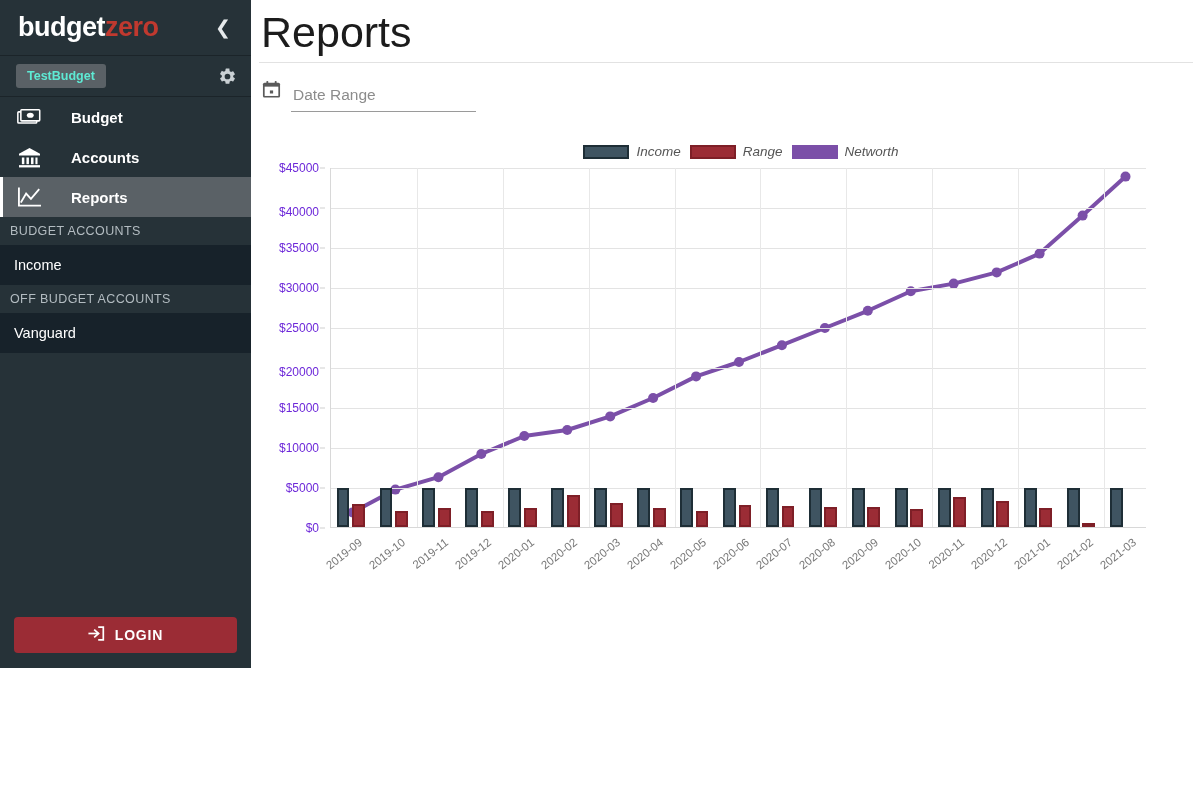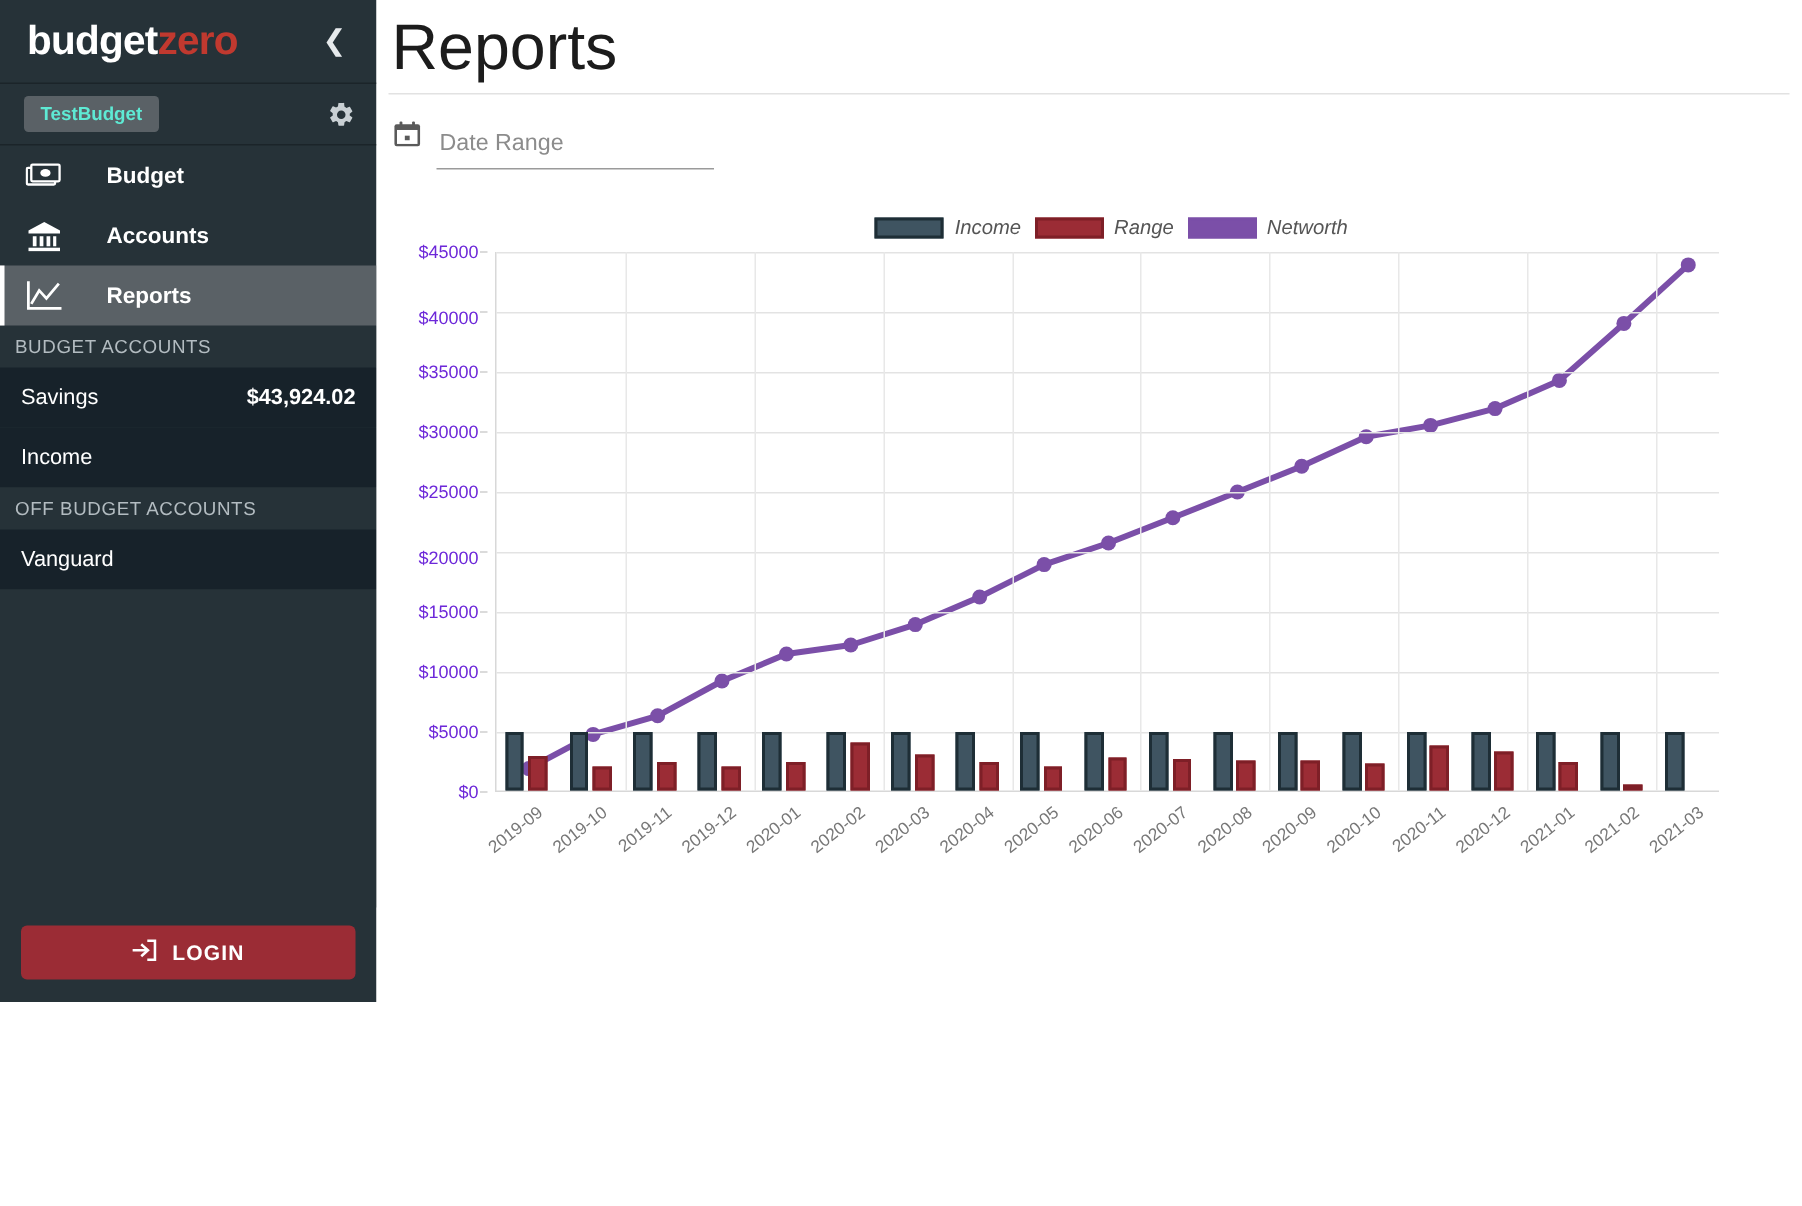--- a/index.html
+++ b/index.html
@@ -193,24 +193,20 @@
         <svg width="25" height="22" viewBox="0 0 26 22" fill="none" stroke="#ffffff" stroke-width="1.9" stroke-linecap="square">
           <path d="M2 2 L2 20 L24 20"></path>
           <path d="M4.5 16 L9.5 7.5 L14.5 13 L22.5 3.5"></path>
         </svg>
       </span>
       <span class="nav-label">Reports</span>
     </div>
 
     <div class="section-head">BUDGET ACCOUNTS</div>
 
-    <div class="acct-row">
-      <span class="acct-name">Savings</span>
-      <span class="acct-bal">$43,924.02</span>
-    </div>
     <div class="acct-row">
       <span class="acct-name">Income</span>
       <span class="acct-bal"></span>
     </div>
 
     <div class="section-head">OFF BUDGET ACCOUNTS</div>
 
     <div class="acct-row">
       <span class="acct-name">Vanguard</span>
       <span class="acct-bal"></span>

